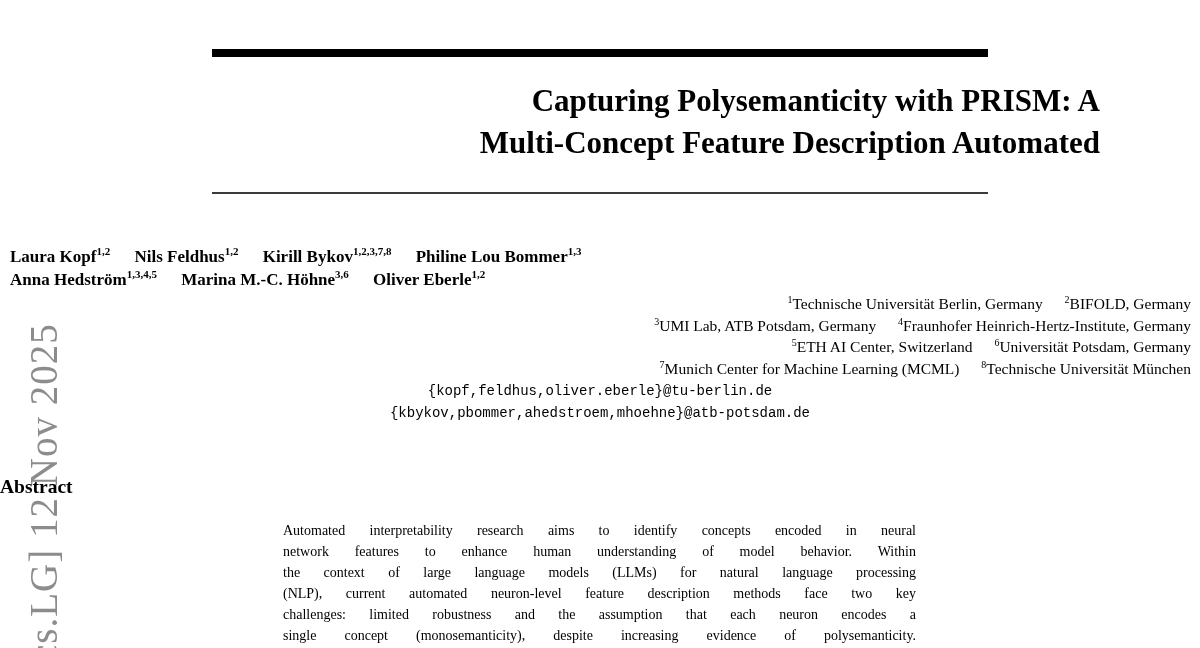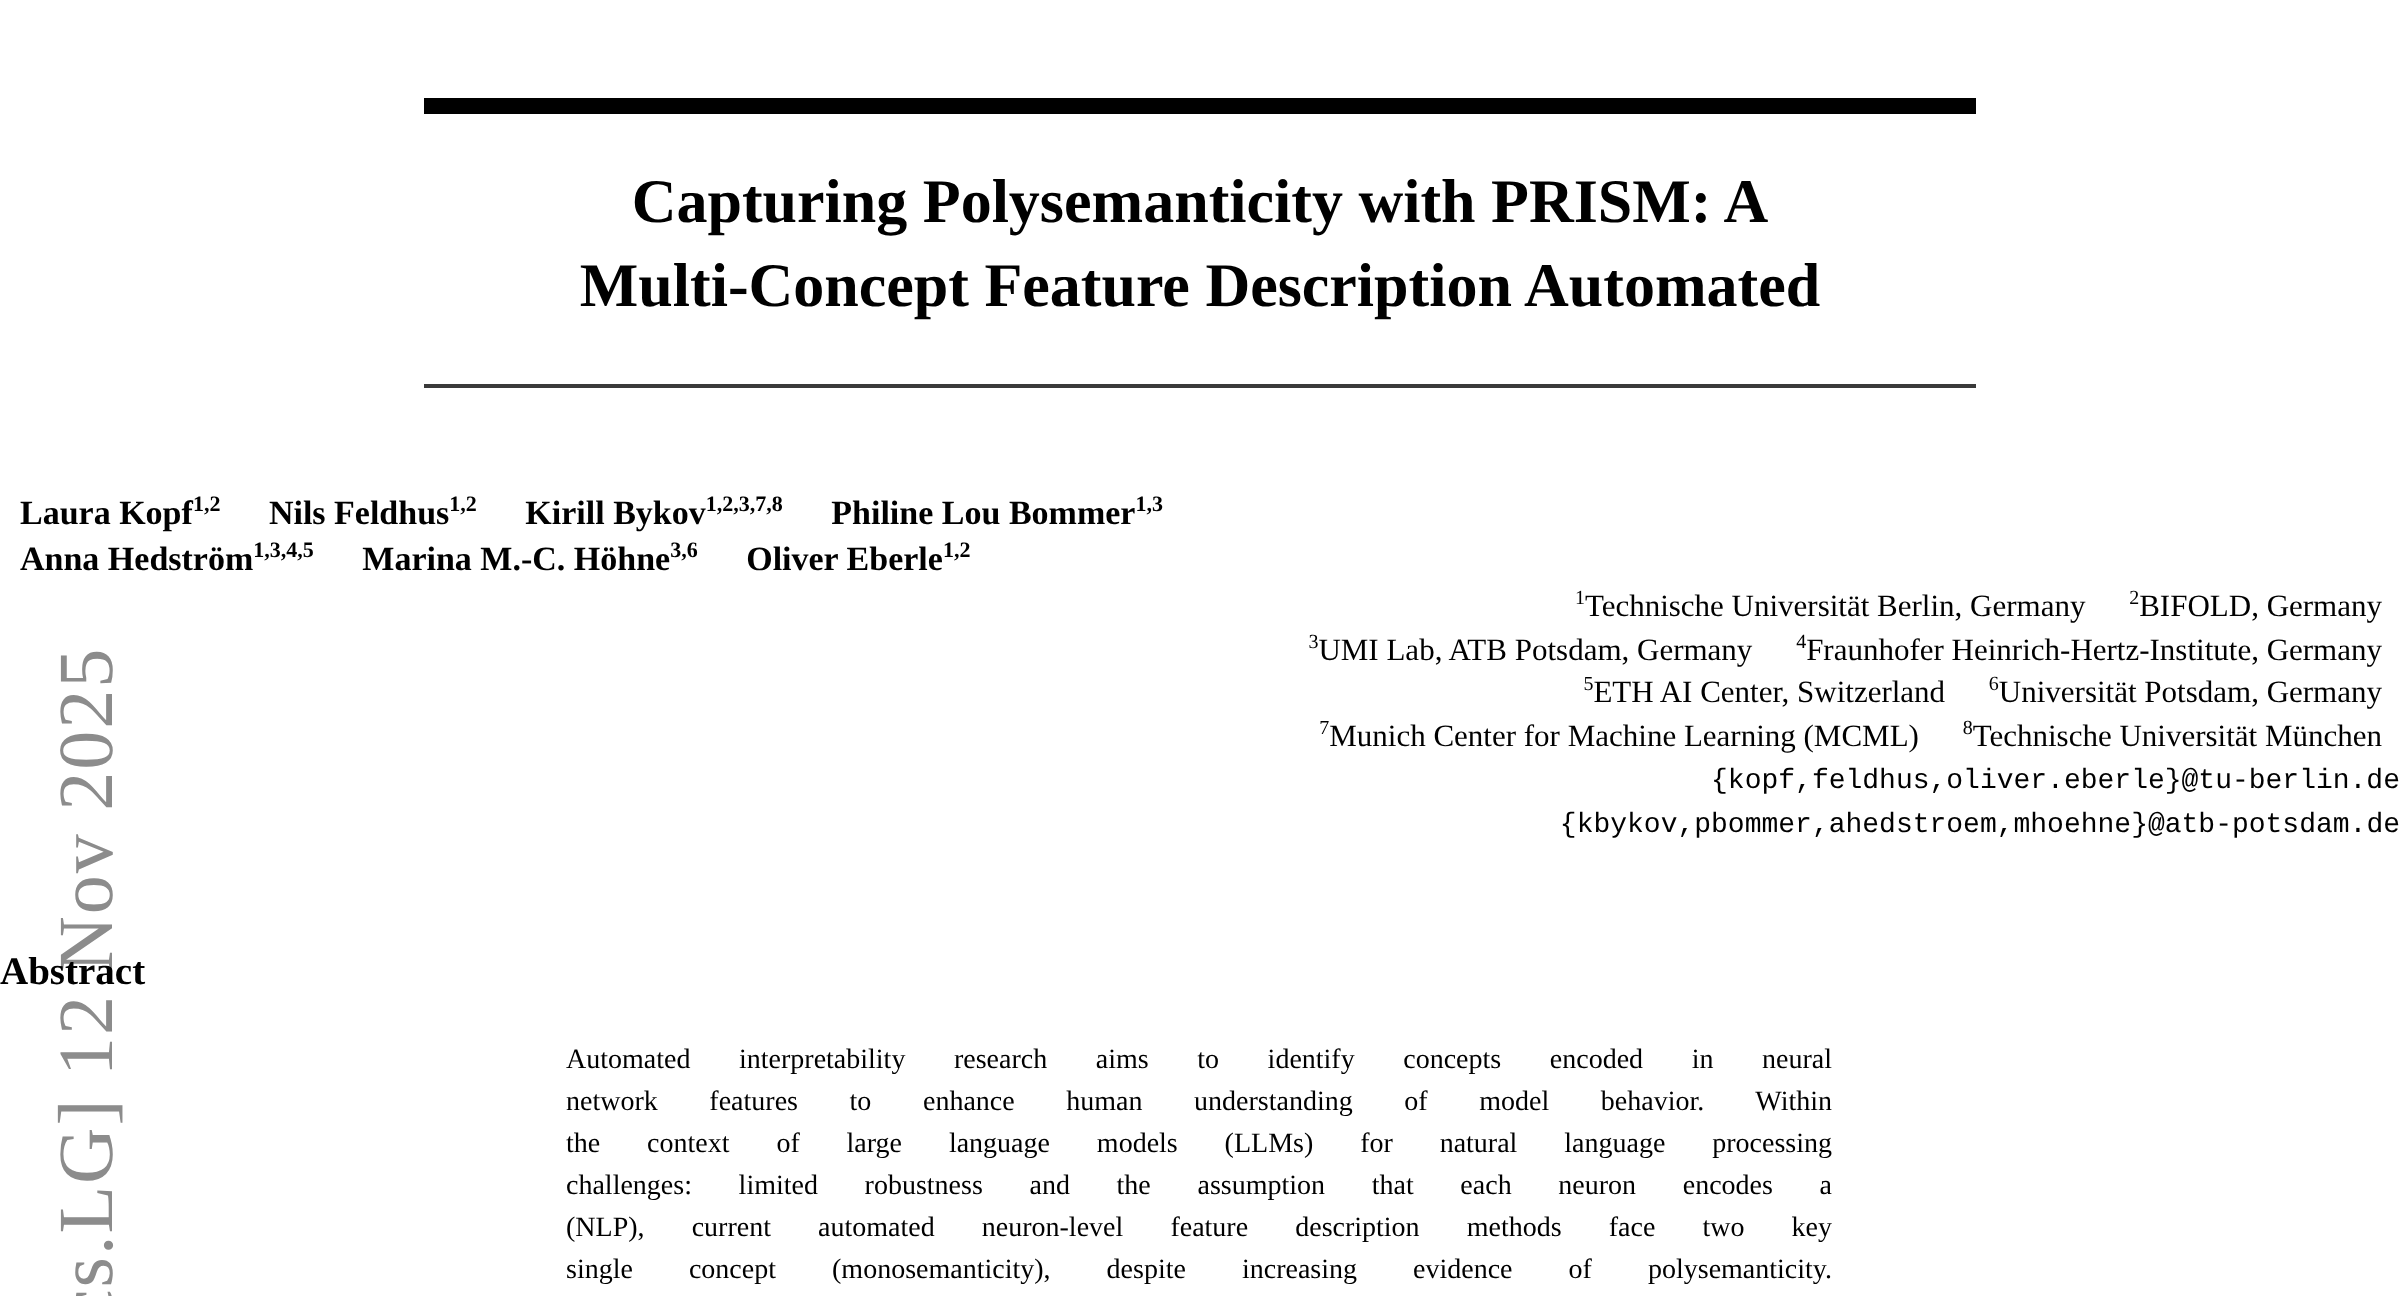--- a/index.html
+++ b/index.html
@@ -48,21 +48,21 @@
     top: 192px;
     height: 2px;
     background: #3a3a3a;
   }
 
   .title {
     position: absolute;
     left: 100px;
     right: 100px;
     top: 80px;
-    text-align: center;
+    text-align: right;
     font-weight: bold;
     font-size: 31px;
     line-height: 42px;
     white-space: nowrap;
   }
 
   .authors {
     position: absolute;
     left: 0;
     right: 0;
@@ -97,21 +97,21 @@
   .affils sup {
     font-size: 10px;
     line-height: 0;
   }
 
   .emails {
     position: absolute;
     left: 0;
     right: 0;
     top: 380px;
-    text-align: right;
+    text-align: center;
     font-family: "Liberation Mono", monospace;
     font-size: 14px;
     line-height: 22px;
     white-space: nowrap;
   }
 
   .abstract-heading {
     position: absolute;
     left: 0;
     right: 0;
@@ -186,18 +186,18 @@
     <div>{kopf,feldhus,oliver.eberle}@tu-berlin.de</div>
     <div>{kbykov,pbommer,ahedstroem,mhoehne}@atb-potsdam.de</div>
   </div>
 
   <div class="abstract-heading">Abstract</div>
 
   <div class="abstract-body">
     <div class="abs-line">Automated interpretability research aims to identify concepts encoded in neural</div>
     <div class="abs-line">network features to enhance human understanding of model behavior. Within</div>
     <div class="abs-line">the context of large language models (LLMs) for natural language processing</div>
+    <div class="abs-line">(NLP), current automated neuron-level feature description methods face two key</div>
     <div class="abs-line">challenges: limited robustness and the assumption that each neuron encodes a</div>
-    <div class="abs-line">(NLP), current automated neuron-level feature description methods face two key</div>
     <div class="abs-line">single concept (monosemanticity), despite increasing evidence of polysemanticity.</div>
   </div>
 
 </div>
 
 </body></html>

